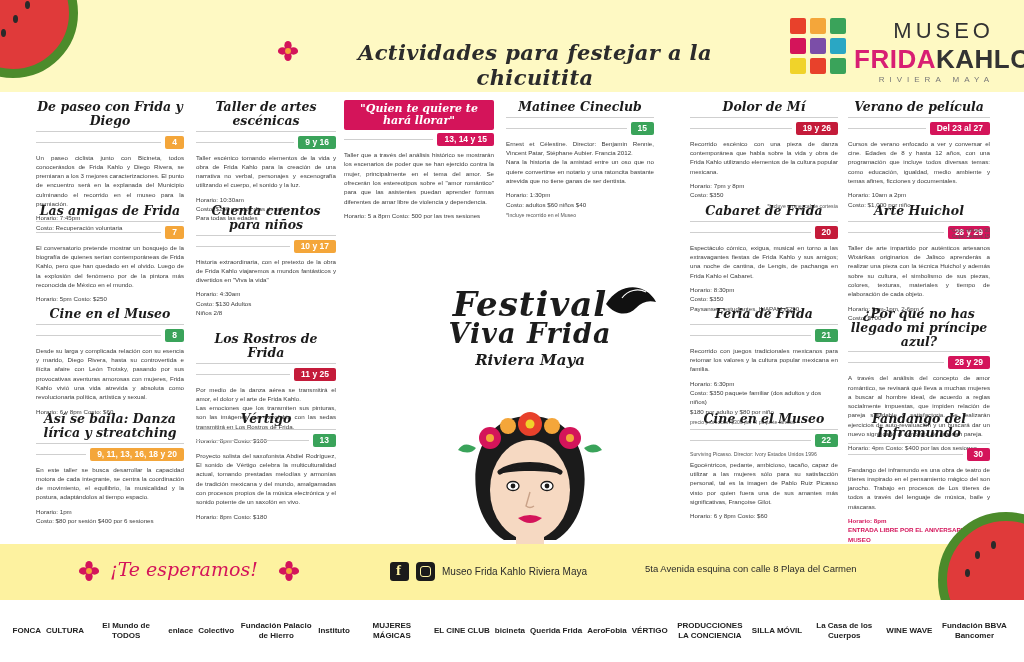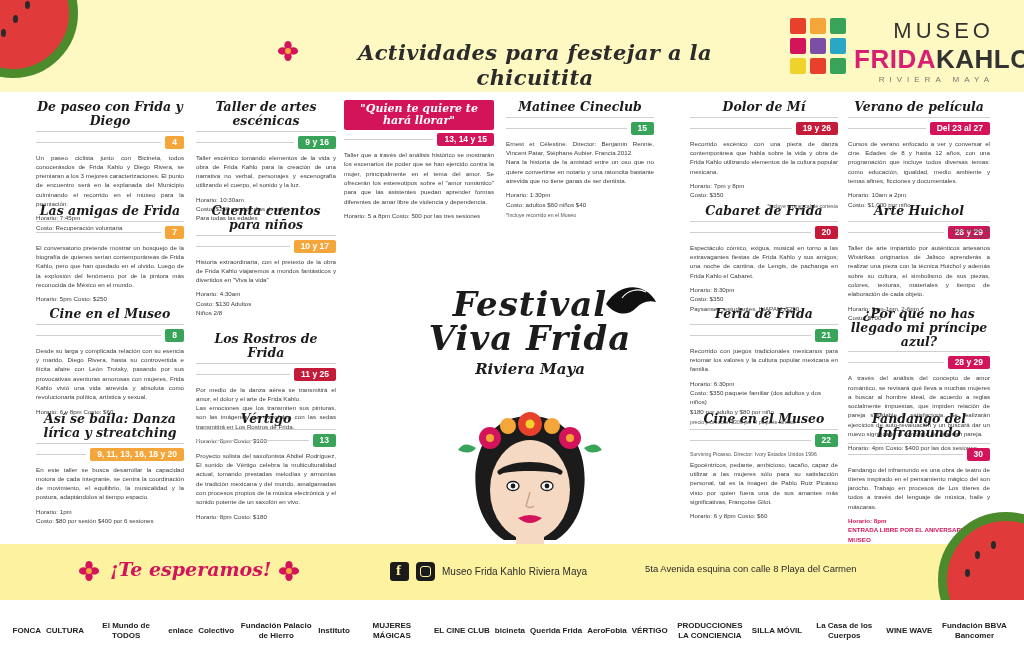--- a/index.html
+++ b/index.html
@@ -60,31 +60,31 @@
   .body{font-size:6.2px;line-height:1.5;color:#3a3a3a;text-align:justify;}
   .meta{font-size:6.2px;line-height:1.5;color:#3a3a3a;margin-top:5px;}
   .meta.red{color:#d4145a;font-weight:bold;}
   .note{font-size:5.2px;color:#555;margin-top:3px;}
   
   .center{position:absolute;left:380px;top:192px;width:300px;height:360px;text-align:center;}
   .fest{
     font-family:"DejaVu Serif",serif;font-style:italic;font-weight:bold;color:#1c1c1c;
   }
   .fest1{font-size:34px;letter-spacing:1px;}
-  .fest2{font-size:34px;letter-spacing:1px;margin-top:-6px;}
+  .fest2{font-size:27px;letter-spacing:1px;margin-top:-6px;}
   .fest3{font-size:15px;margin-top:2px;}
   .fest4{font-size:17px;margin-top:4px;}
   .bird{position:absolute;right:22px;top:-2px;}
   
   .footer{
     position:absolute;left:0;top:544px;width:1024px;height:56px;background:#fdf2a0;
   }
   .esperamos{
     position:absolute;left:110px;top:14px;font-family:"DejaVu Serif",serif;
-    font-style:italic;font-weight:bold;font-size:19px;color:#d4145a;
+    font-style:italic;font-weight:normal;font-size:19px;color:#d4145a;
   }
   .fl-left{position:absolute;left:78px;top:16px;}
   .fl-right{position:absolute;left:278px;top:16px;}
   .social{position:absolute;left:390px;top:18px;display:flex;align-items:center;gap:7px;}
   .fb,.ig{width:19px;height:19px;border-radius:4px;display:inline-block;position:relative;}
   .fb{background:#1b1b1b;border-radius:3px;}
   .fb:after{content:"f";position:absolute;left:6px;top:0px;color:#fdf2a0;font-size:15px;font-weight:bold;font-family:"Liberation Serif",serif;}
   .ig{background:#1b1b1b;}
   .ig:after{content:"";position:absolute;left:4px;top:4px;width:9px;height:9px;border:1.6px solid #fdf2a0;border-radius:3px;}
   .social-text{font-size:10px;color:#2b2b2b;}

